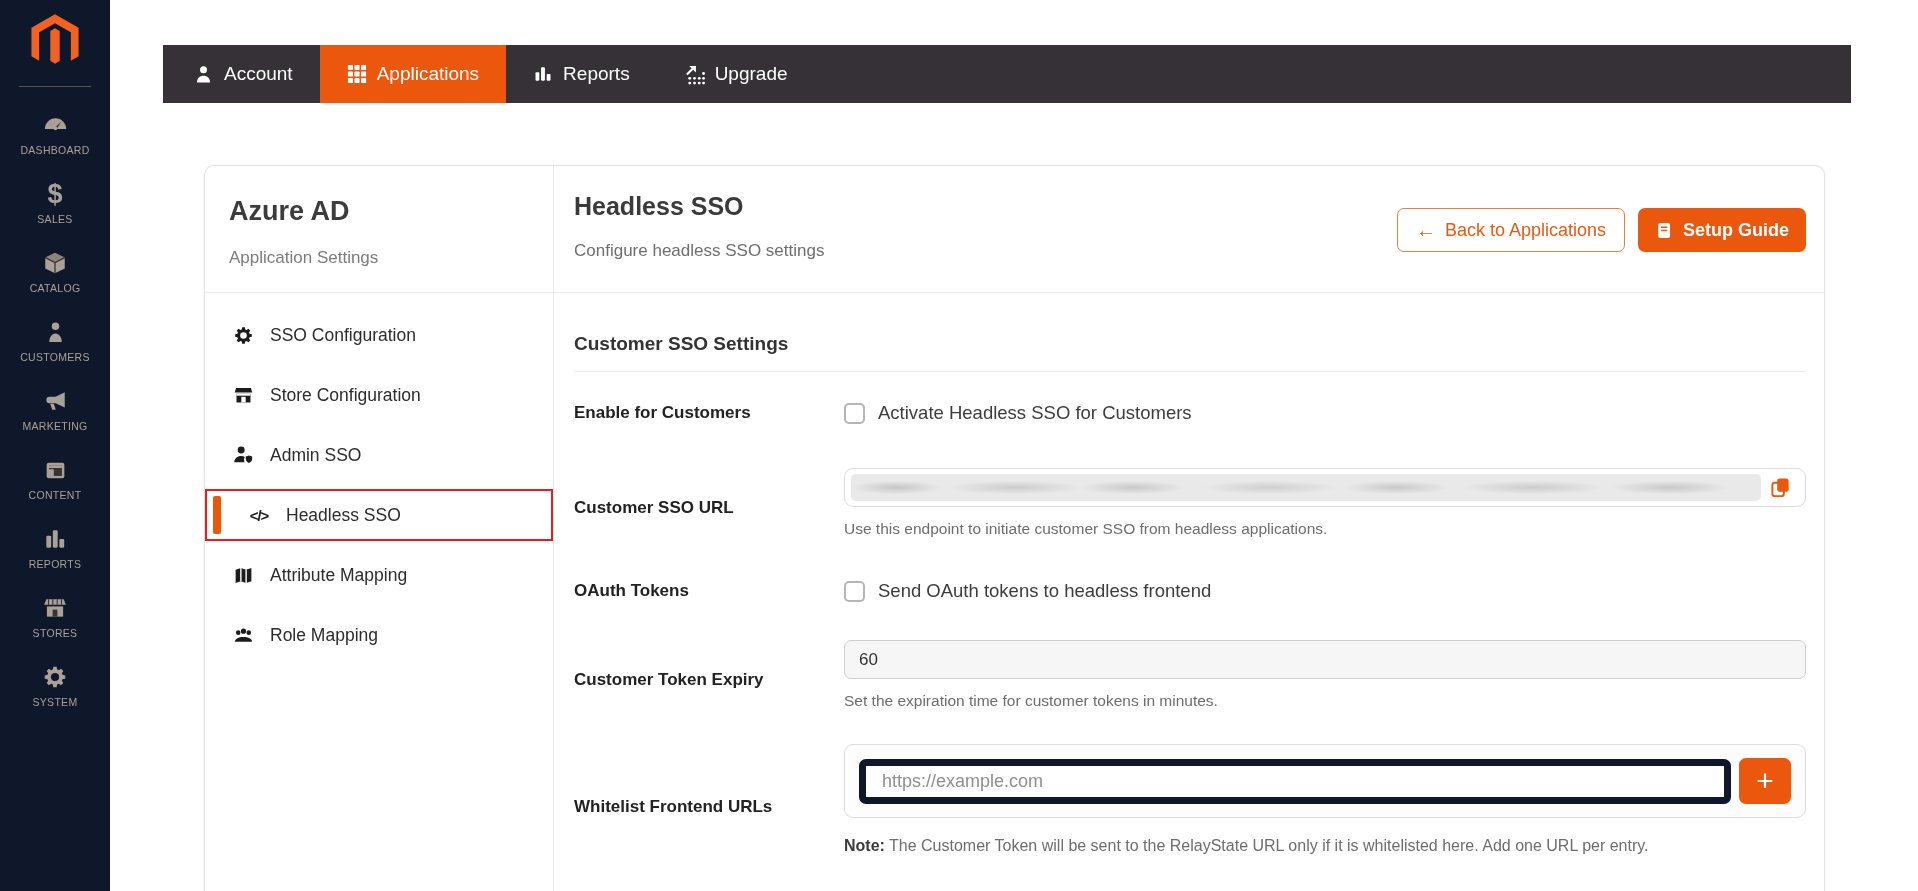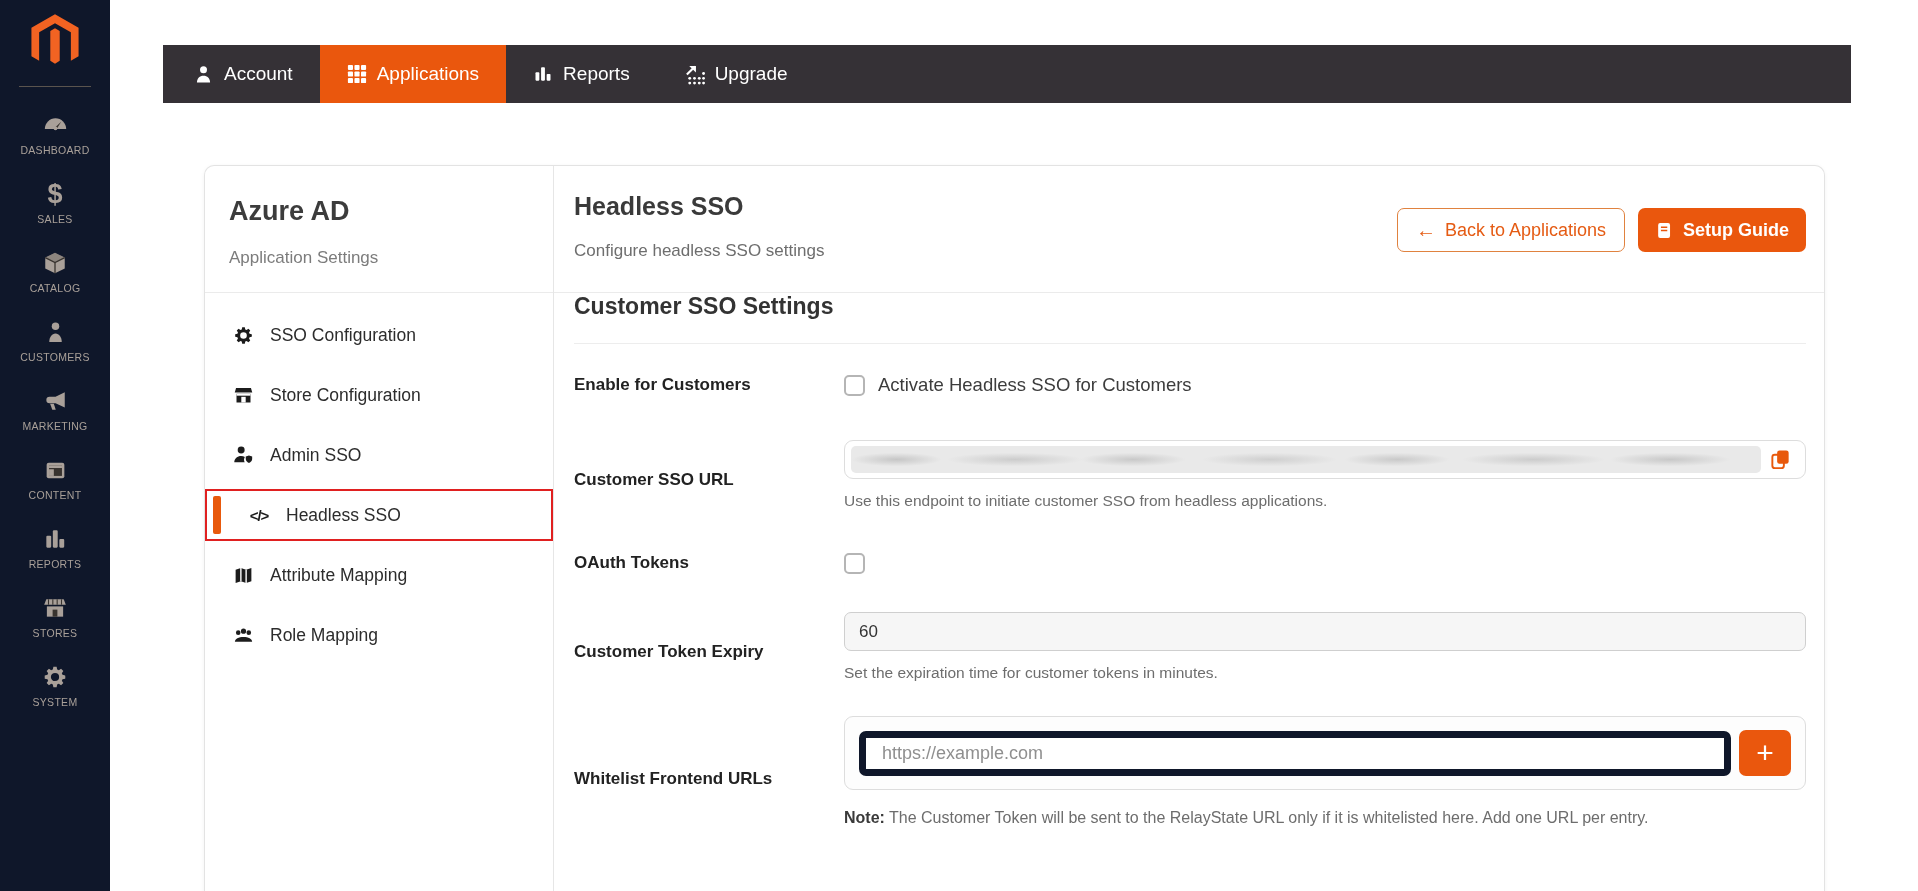--- a/index.html
+++ b/index.html
@@ -40,21 +40,21 @@
   .panel-right { flex:1; position:relative; }
   .pr-header { height:127px; padding:26px 0 0 20px; border-bottom:1px solid #ebebeb; }
   .pr-title { font-size:25px; font-weight:600; color:#3a3a3a; }
   .pr-sub { margin-top:20px; font-size:17px; color:#6e6e6e; }
   .hdr-buttons { position:absolute; top:42px; right:18px; display:flex; gap:13px; }
   .btn-outline { height:44px; display:flex; align-items:center; gap:9px; padding:0 18px; background:#fff; border:1px solid #e0823f; border-radius:7px; color:#e55b13; font-size:18px; cursor:pointer; font-family:inherit; }
   .btn-fill { height:44px; display:flex; align-items:center; gap:9px; padding:0 17px; background:#ea570d; border:none; border-radius:7px; color:#ffffff; font-size:18px; font-weight:600; cursor:pointer; font-family:inherit; }
   .arrow { font-size:20px; line-height:1; }
 
   .section { padding:0 18px 0 20px; }
-  .section-title { font-size:23px; font-weight:700; color:#333; padding-bottom:23px; border-bottom:1px solid #ededed; }
+  .section-title { margin-top:40px; font-size:19px; font-weight:700; color:#333; padding-bottom:16px; border-bottom:1px solid #ededed; }
 
   .form-row { display:flex; align-items:center; }
   .row-label { width:270px; flex:none; font-size:17px; font-weight:700; color:#222; line-height:22px; }
   .row-field { flex:1; }
   .chk-row { display:flex; align-items:center; gap:13px; }
   .chk { width:21px; height:21px; border:2px solid #b5b5b5; border-radius:5px; background:#fff; flex:none; cursor:pointer; }
   .chk-label { font-size:18.5px; color:#3c3c3c; }
   .helper { margin-top:13px; font-size:15.5px; color:#6d6d6d; }
 
   .url-box { border:1px solid #ddd; border-radius:9px; padding:5px 6px 5px 6px; display:flex; align-items:center; background:#fff; }
@@ -360,20 +360,21 @@
           </div>
           <div class="helper">Use this endpoint to initiate customer SSO from headless applications.</div>
         </div>
       </div>
 
       <div class="form-row" style="margin-top:42px; align-items:center;">
         <div class="row-label">OAuth Tokens</div>
         <div class="row-field">
           <div class="chk-row">
             <span class="chk"></span>
+            <span class="chk-label">Send OAuth tokens to headless frontend</span>
           </div>
         </div>
       </div>
 
       <div class="form-row" style="margin-top:38px;">
         <div class="row-label" style="padding-top:10px;">Customer Token Expiry</div>
         <div class="row-field">
           <input class="input" type="text" value="60" style="">
           <div class="helper">Set the expiration time for customer tokens in minutes.</div>
         </div>

